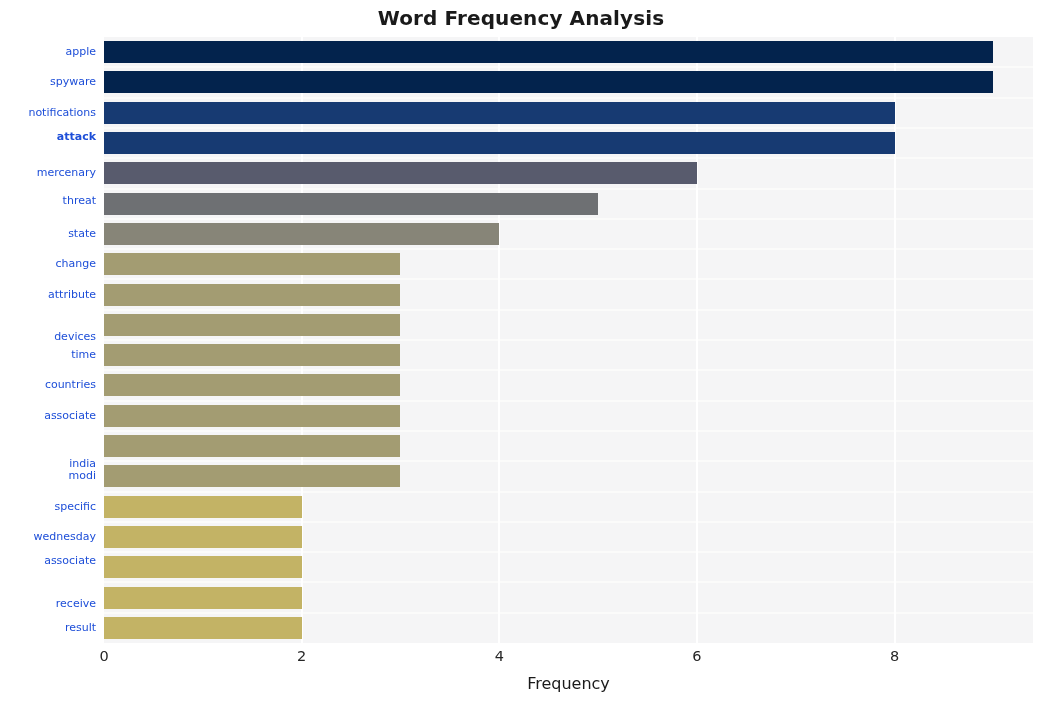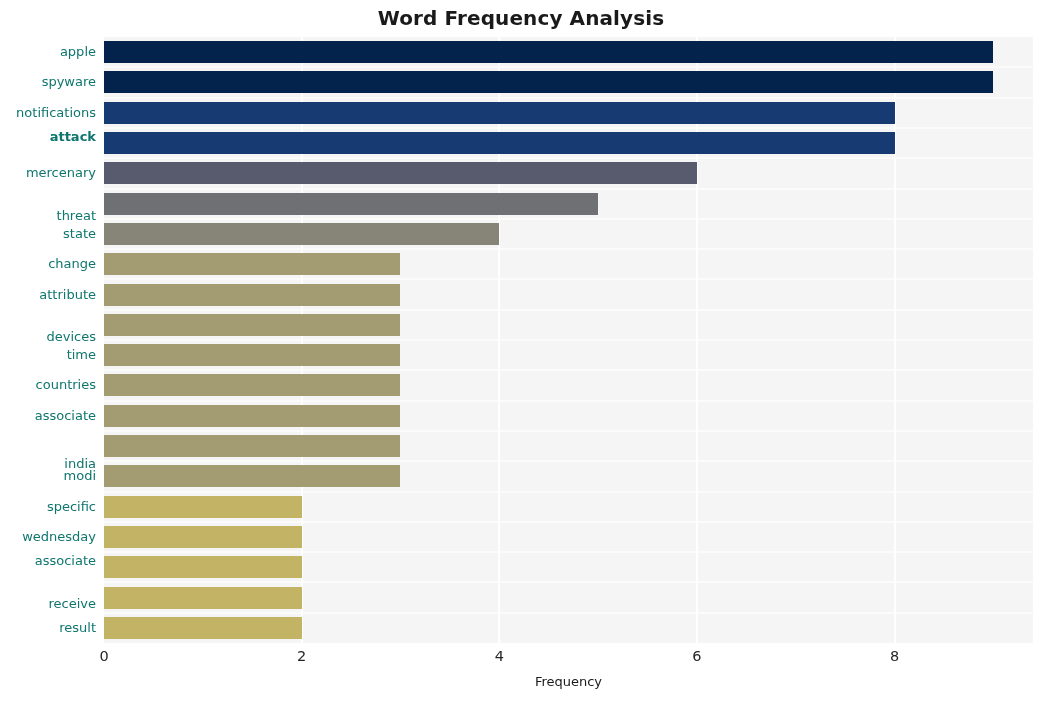--- a/index.html
+++ b/index.html
@@ -68,22 +68,22 @@
     left: 0;
     top: 37px;
     width: 96px;
     height: 606px;
   }
   .ytick {
     position: absolute;
     right: 0;
     width: 96px;
     text-align: right;
-    font-size: 13px;
-    color: #0f766e;
+    font-size: 11px;
+    color: #1d4ed8;
     line-height: 14px;
   }
   
   #x-labels {
     position: absolute;
     left: 0;
     top: 648px;
     width: 1042px;
     height: 22px;
   }
@@ -95,21 +95,21 @@
     text-align: center;
     font-size: 14.5px;
     color: #262626;
   }
   #x-axis-label {
     position: absolute;
     left: 104px;
     top: 674px;
     width: 929px;
     text-align: center;
-    font-size: 13px;
+    font-size: 16px;
     color: #1a1a1a;
   }
 </style>
 </head>
 <body>
 
 <div id="figure">
 
   <div id="chart-title">Word Frequency Analysis</div>
 
@@ -164,21 +164,21 @@
         <div class="bar" title="result: 2" style="width: 197.66px; top: 579.85px; background: rgb(195, 179, 101);"></div>
       </div>
   </div>
 
   <div id="y-labels">
       <div class="ytick" style="top: 8.15px;">apple</div>
       <div class="ytick" style="top: 38.45px;">spyware</div>
       <div class="ytick" style="top: 68.75px;">notifications</div>
       <div class="ytick" style="top: 93px; font-weight: bold;">attack</div>
       <div class="ytick" style="top: 129.35px;">mercenary</div>
-      <div class="ytick" style="top: 172px;">threat</div>
+      <div class="ytick" style="top: 157px;">threat</div>
       <div class="ytick" style="top: 189.95px;">state</div>
       <div class="ytick" style="top: 220.25px;">change</div>
       <div class="ytick" style="top: 250.55px;">attribute</div>
       <div class="ytick" style="top: 280.85px; margin-top: 12px;">devices</div>
       <div class="ytick" style="top: 311.15px;">time</div>
       <div class="ytick" style="top: 341.45px;">countries</div>
       <div class="ytick" style="top: 371.75px;">associate</div>
       <div class="ytick" style="top: 402.05px; margin-top: 18px;">india</div>
       <div class="ytick" style="top: 432.35px;">modi</div>
       <div class="ytick" style="top: 462.65px;">specific</div>

